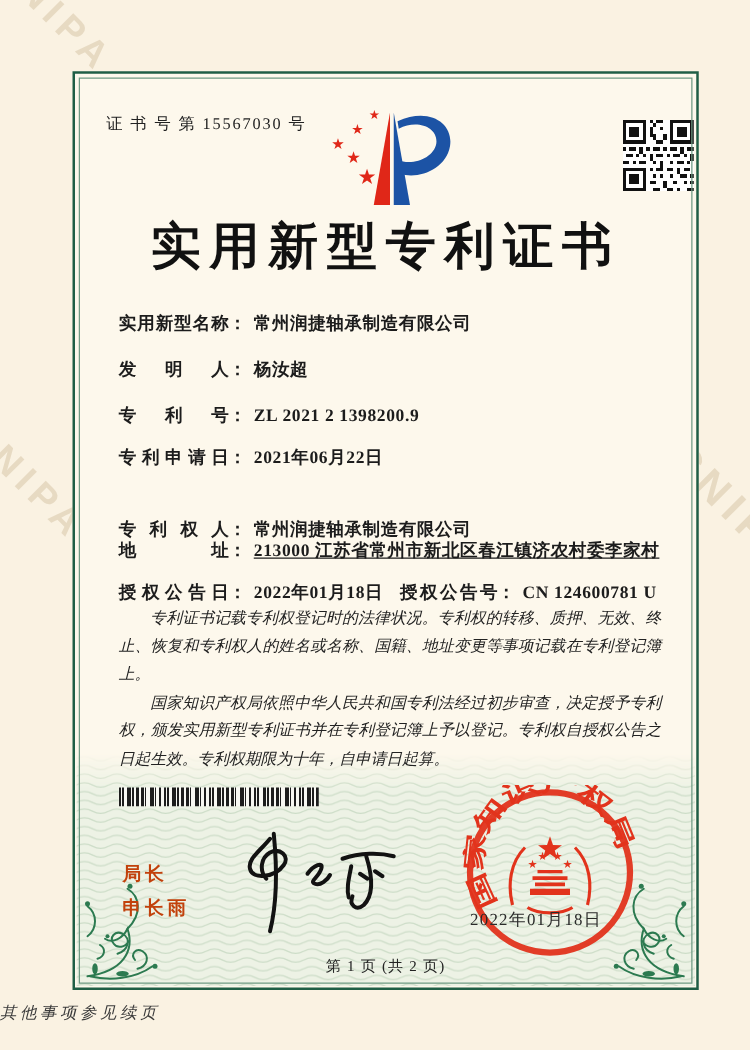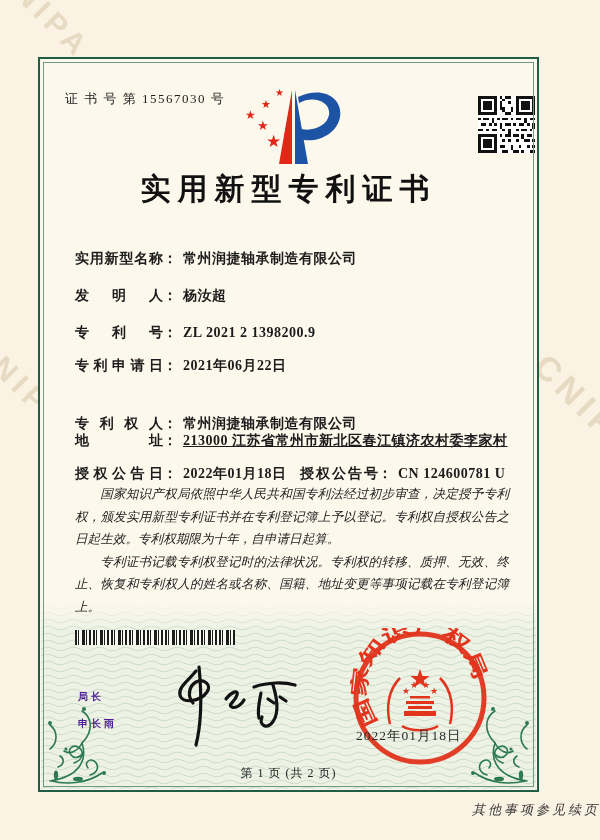--- a/index.html
+++ b/index.html
@@ -12,41 +12,41 @@
       font-weight:700;color:rgba(203,182,147,0.40);letter-spacing:6px;
       transform:rotate(45deg);user-select:none;}
   .wm1{left:-18px;top:-6px;font-size:30px;}
   .wm2{left:138px;top:108px;font-size:28px;}
   .wm3{left:352px;top:262px;font-size:34px;}
   .wm4{left:520px;top:388px;font-size:34px;}
   .wm5{left:148px;top:492px;font-size:28px;color:rgba(203,182,147,0.30);}
   .wm6{left:-40px;top:368px;font-size:30px;}
 
   
-  .frame{position:absolute;left:38px;top:57px;width:501px;height:735px;
+  .frame{position:absolute;left:58px;top:57px;width:501px;height:735px;
          border:2px solid #1f5e45;background:#fdf8ec;box-sizing:border-box;padding-left:32px;}
   .frame::after{content:"";position:absolute;inset:3px;border:1px solid #6f9a83;pointer-events:none;}
 
   .waveband{position:absolute;left:1px;right:1px;bottom:1px;height:186px;
             background:#edf2e5;
             -webkit-mask-image:linear-gradient(to bottom,transparent,black 28px);
             mask-image:linear-gradient(to bottom,transparent,black 28px);}
   .waveband svg{display:block;width:100%;height:100%;}
 
   .certnum{position:absolute;left:25px;top:31px;font-size:13px;letter-spacing:1.5px;color:#222;}
 
   .logo{position:absolute;left:200px;top:29px;width:104px;height:80px;}
   .logo .star{position:absolute;color:#e02718;line-height:1;}
   .logo svg{position:absolute;left:0;top:0;}
 
   .qr{position:absolute;left:438px;top:37px;width:57px;height:57px;}
   .qr svg{display:block;width:57px;height:57px;}
 
   .title{position:absolute;left:0;top:110px;width:100%;text-align:center;
-         font-size:30px;font-weight:700;letter-spacing:7px;color:#111;}
+         font-size:40px;font-weight:700;letter-spacing:7px;color:#111;}
 
   .fields{position:absolute;left:35px;top:184px;width:440px;font-size:14px;font-weight:600;}
   .frow{position:absolute;left:0;white-space:nowrap;}
   .flabel{display:inline-block;width:88px;text-align:justify;text-align-last:justify;}
   .colon{display:inline-block;margin-right:6px;}
   .fvalue{letter-spacing:0.5px;}
   .r1{top:7px;} .r2{top:44px;} .r3{top:81px;} .r4{top:114px;}
   .r5{top:152px;margin-top:20px;} .r6{top:189px;text-decoration:underline;} .r7{top:222px;}
   .fcol2{position:absolute;left:225px;top:0;white-space:nowrap;}
   .fcol2 .flabel{width:78px;}
@@ -55,38 +55,38 @@
          line-height:22.5px;font-style:italic;color:#222;text-align:justify;}
   .paras p{margin:0;text-indent:2em;}
 
   .barcode{position:absolute;left:35px;top:571px;width:160px;height:15px;
     background:repeating-linear-gradient(90deg,
       #1d1d1d 0 2px,#f8f8f3 2px 3px,#1d1d1d 3px 4px,#f8f8f3 4px 7px,
       #1d1d1d 7px 10px,#f8f8f3 10px 11px,#1d1d1d 11px 12px,#f8f8f3 12px 14px,
       #1d1d1d 14px 16px,#f8f8f3 16px 18px);}
 
   .signer{position:absolute;left:38px;font-family:"Liberation Sans","DejaVu Sans",sans-serif;
-          font-weight:700;font-size:10px;color:#4c1d95;letter-spacing:3px;}
+          font-weight:700;font-size:15px;color:#c2410c;letter-spacing:3px;}
   .signer-title{top:631px;}
   .signer-name{top:658px;text-align:center;}
 
   .signature{position:absolute;left:128px;top:600px;width:140px;height:92px;}
 
   .seal{position:absolute;left:310px;top:569px;width:140px;height:140px;}
   .sealdate{position:absolute;left:316px;top:668px;width:136px;font-size:13.5px;
             color:#2a2a2a;letter-spacing:1px;white-space:nowrap;}
 
   .corner{position:absolute;width:95px;height:95px;bottom:4px;}
   .corner-l{left:4px;}
   .corner-r{right:4px;transform:scaleX(-1);}
 
   .pageinfo{position:absolute;left:0;top:706px;width:100%;text-align:center;
             font-size:12px;color:#222;letter-spacing:1px;}
 
-  .footnote{position:absolute;left:0;top:801px;width:100%;text-align:right;
+  .footnote{position:absolute;left:0;top:801px;width:100%;text-align:left;
             font-size:13px;font-style:italic;letter-spacing:3px;color:#3a3a3a;}
 </style>
 </head>
 <body>
 
 <div class="page">
 
   <div class="wm wm1">CNIPA</div>
   <div class="wm wm2">CNIPA</div>
   <div class="wm wm3">CNIPA</div>
@@ -213,22 +213,22 @@
       </div>
       <div class="frow r7">
         <span class="flabel">授权公告日</span><span class="colon">：</span><span class="fvalue">2022年01月18日</span>
         <span class="fcol2">
           <span class="flabel">授权公告号</span><span class="colon">：</span><span class="fvalue">CN 124600781 U</span>
         </span>
       </div>
     </div>
 
     <div class="paras">
+      <p>专利证书记载专利权登记时的法律状况。专利权的转移、质押、无效、终止、恢复和专利权人的姓名或名称、国籍、地址变更等事项记载在专利登记簿上。</p>
       <p>国家知识产权局依照中华人民共和国专利法经过初步审查，决定授予专利权，颁发实用新型专利证书并在专利登记簿上予以登记。专利权自授权公告之日起生效。专利权期限为十年，自申请日起算。</p>
-      <p>专利证书记载专利权登记时的法律状况。专利权的转移、质押、无效、终止、恢复和专利权人的姓名或名称、国籍、地址变更等事项记载在专利登记簿上。</p>
     </div>
 
     <div class="barcode"></div>
 
     <div class="signer signer-title">局长</div>
     <div class="signer signer-name">申长雨</div>
 
     <svg class="signature" viewBox="0 0 140 92">
       <g fill="none" stroke="#121212" stroke-width="3.2" stroke-linecap="round">
         <path d="M28 12 C20 22 10 28 12 36 C14 45 32 43 39 33 C44 26 36 19 28 23 C21 27 19 37 25 44"></path>

